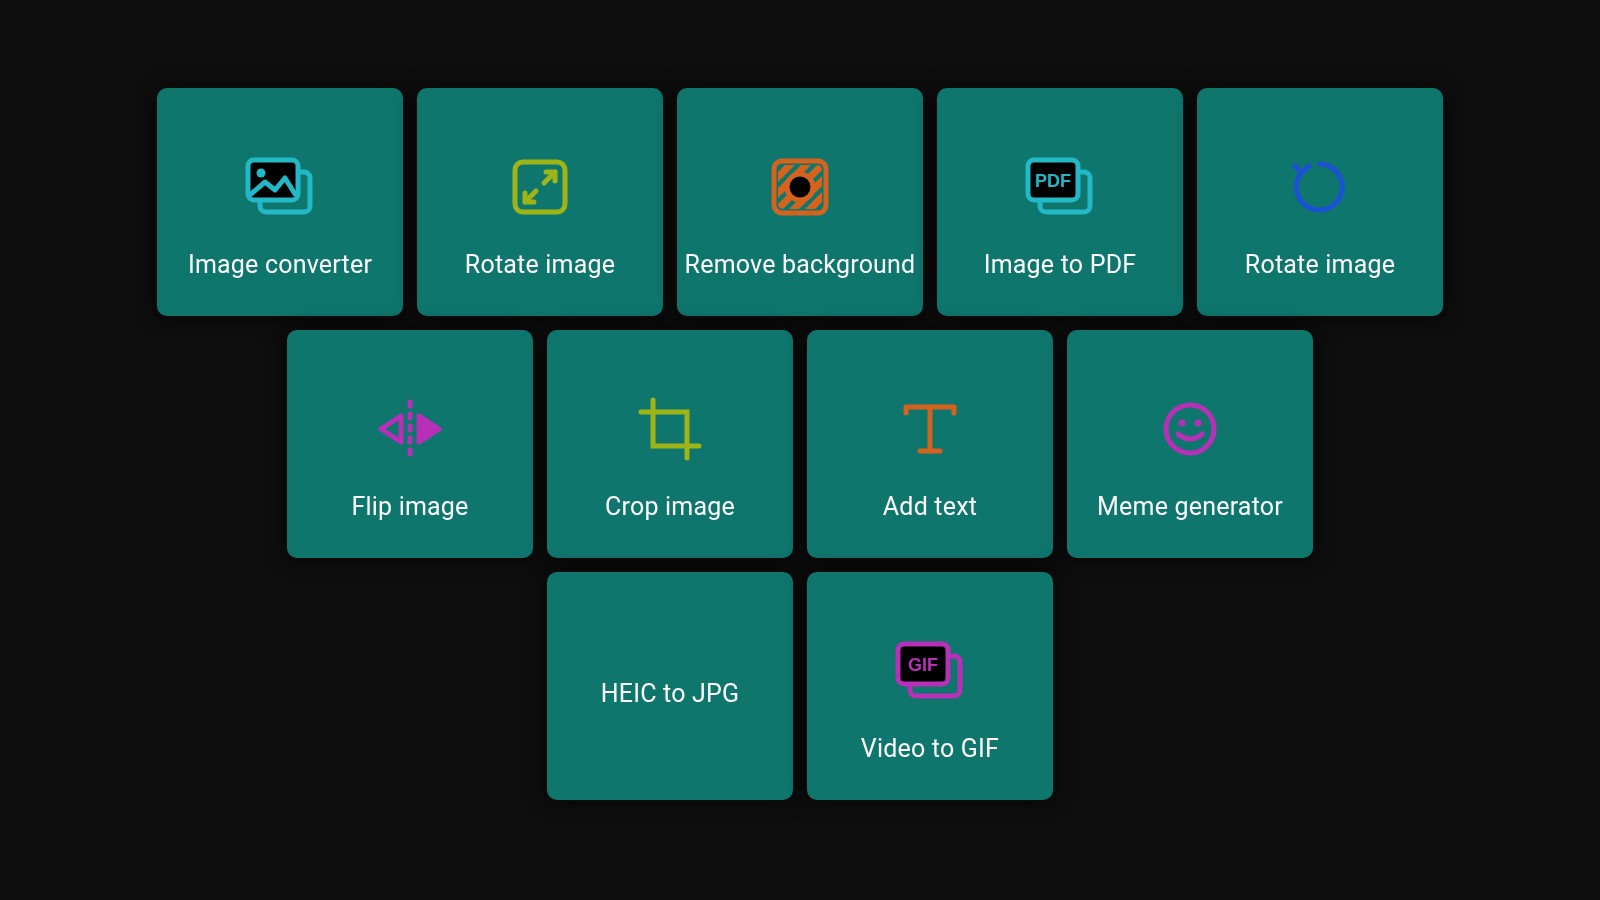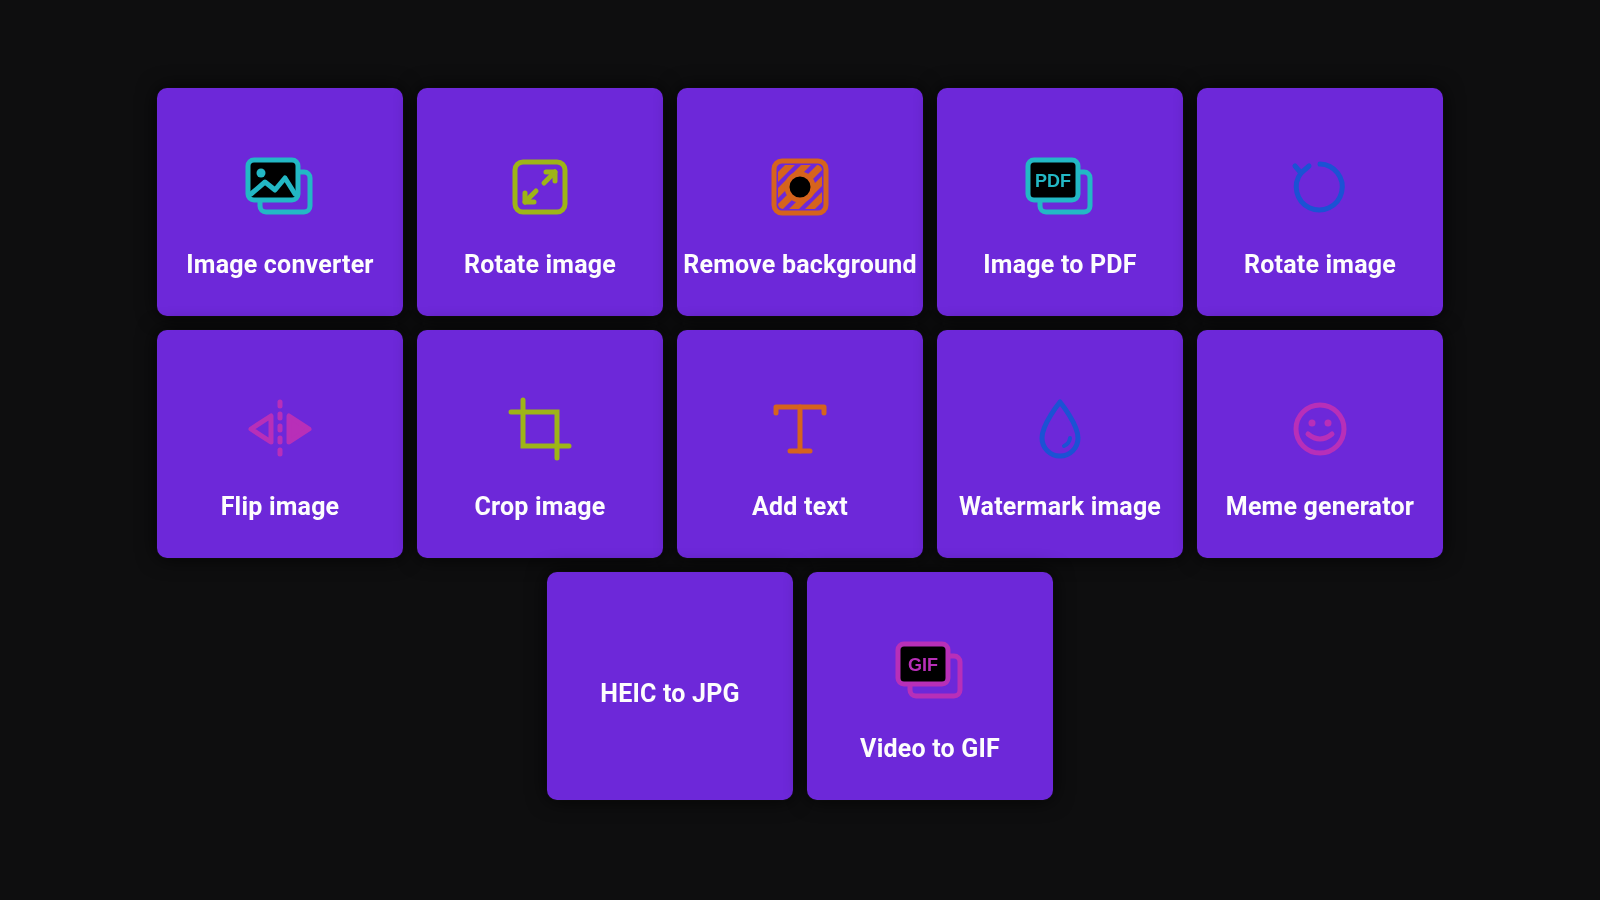--- a/index.html
+++ b/index.html
@@ -18,39 +18,39 @@
   }
   .row {
     display: flex;
     justify-content: center;
     gap: 14px;
     margin-bottom: 14px;
   }
   .tile {
     width: 246px;
     height: 228px;
-    background: #6d28d9;
+    background: #0f766e;
     border-radius: 10px;
     box-shadow: 0 0 20px rgba(0,0,0,0.8), 0 0 0 1px rgba(255,255,255,0.02);
     display: flex;
     flex-direction: column;
     align-items: center;
     justify-content: center;
     cursor: pointer;
     padding-top: 6px;
   }
   .tile .icon-wrap {
     height: 110px;
     display: flex;
     align-items: center;
     justify-content: center;
   }
   .tile .label {
     font-size: 25px;
-    font-weight: 700;
+    font-weight: 400;
     color: #fdfdfd;
     text-align: center;
     margin-top: 8px;
     letter-spacing: 0.2px;
   }
   svg { display: block; }
 </style>
 </head>
 <body>
 
@@ -156,29 +156,20 @@
       <div class="icon-wrap">
         <svg width="60" height="60" viewBox="0 0 60 60">
           <path d="M6 14 L6 8 L54 8 L54 14" fill="none" stroke="#d6631d" stroke-width="5" stroke-linecap="round" stroke-linejoin="round"></path>
           <line x1="30" y1="8" x2="30" y2="52" stroke="#d6631d" stroke-width="5" stroke-linecap="round"></line>
           <line x1="20" y1="52" x2="40" y2="52" stroke="#d6631d" stroke-width="5" stroke-linecap="round"></line>
         </svg>
       </div>
       <div class="label">Add text</div>
     </div>
 
-    <div class="tile">
-      <div class="icon-wrap">
-        <svg width="48" height="62" viewBox="0 0 48 62">
-          <path d="M24 4 C24 4 6 26 6 40 A18 18 0 0 0 42 40 C42 26 24 4 24 4 Z" fill="none" stroke="#1b52d4" stroke-width="5" stroke-linejoin="round"></path>
-          <path d="M28 48 A10 10 0 0 0 34 40" fill="none" stroke="#1b52d4" stroke-width="4" stroke-linecap="round"></path>
-        </svg>
-      </div>
-      <div class="label">Watermark image</div>
-    </div>
 
     <div class="tile">
       <div class="icon-wrap">
         <svg width="58" height="58" viewBox="0 0 58 58">
           <circle cx="29" cy="29" r="24" fill="none" stroke="#b82fb8" stroke-width="5"></circle>
           <circle cx="21" cy="23" r="3.5" fill="#b82fb8"></circle>
           <circle cx="37" cy="23" r="3.5" fill="#b82fb8"></circle>
           <path d="M17 34 Q29 44 41 34" fill="none" stroke="#b82fb8" stroke-width="5" stroke-linecap="round"></path>
         </svg>
       </div>

